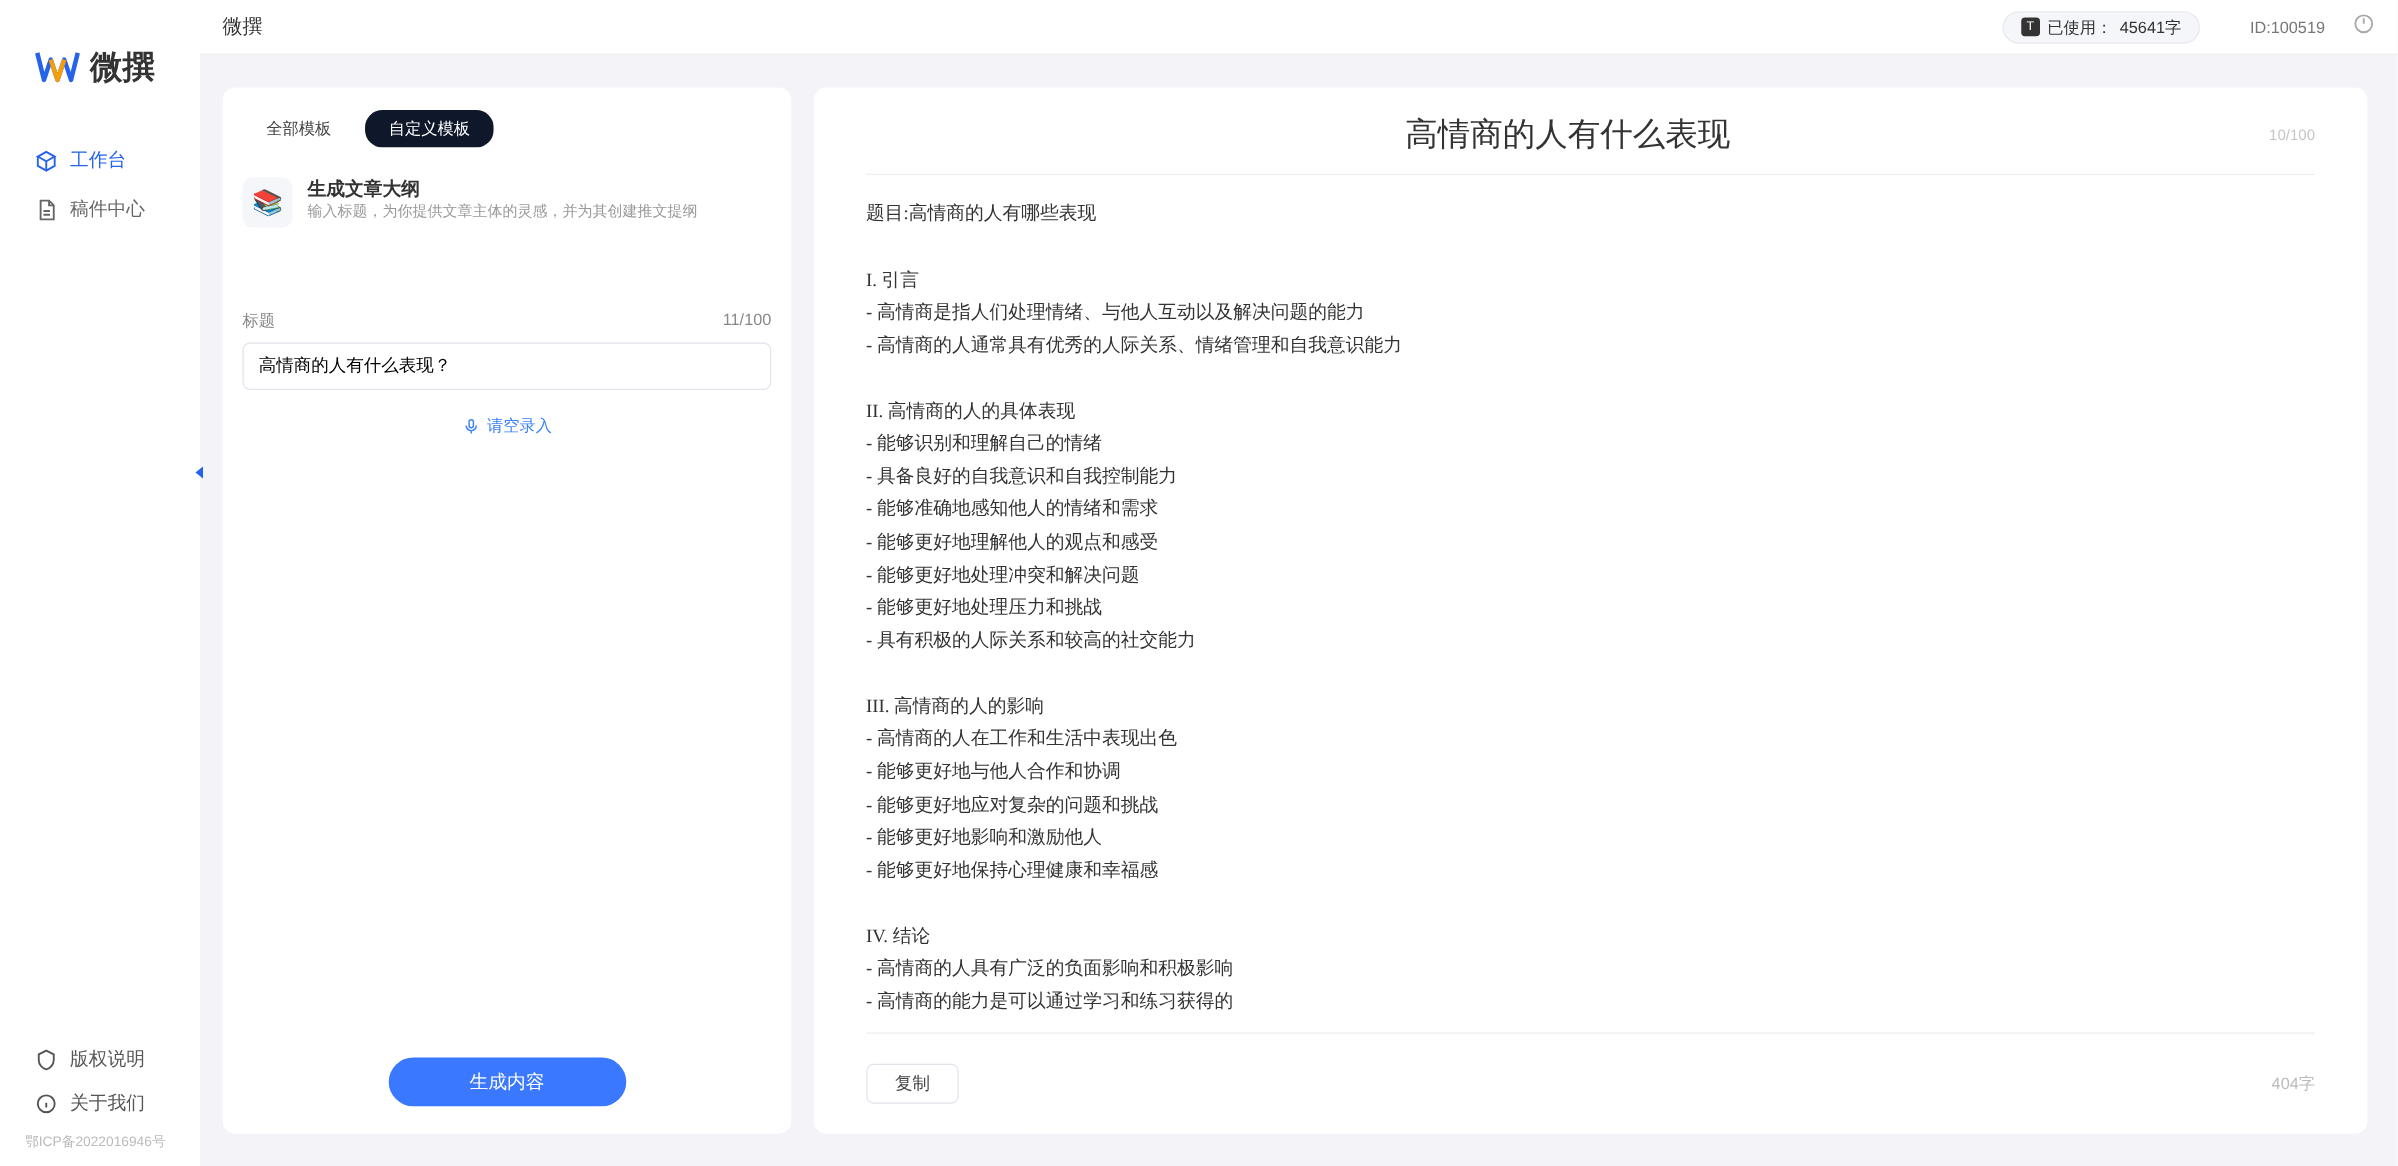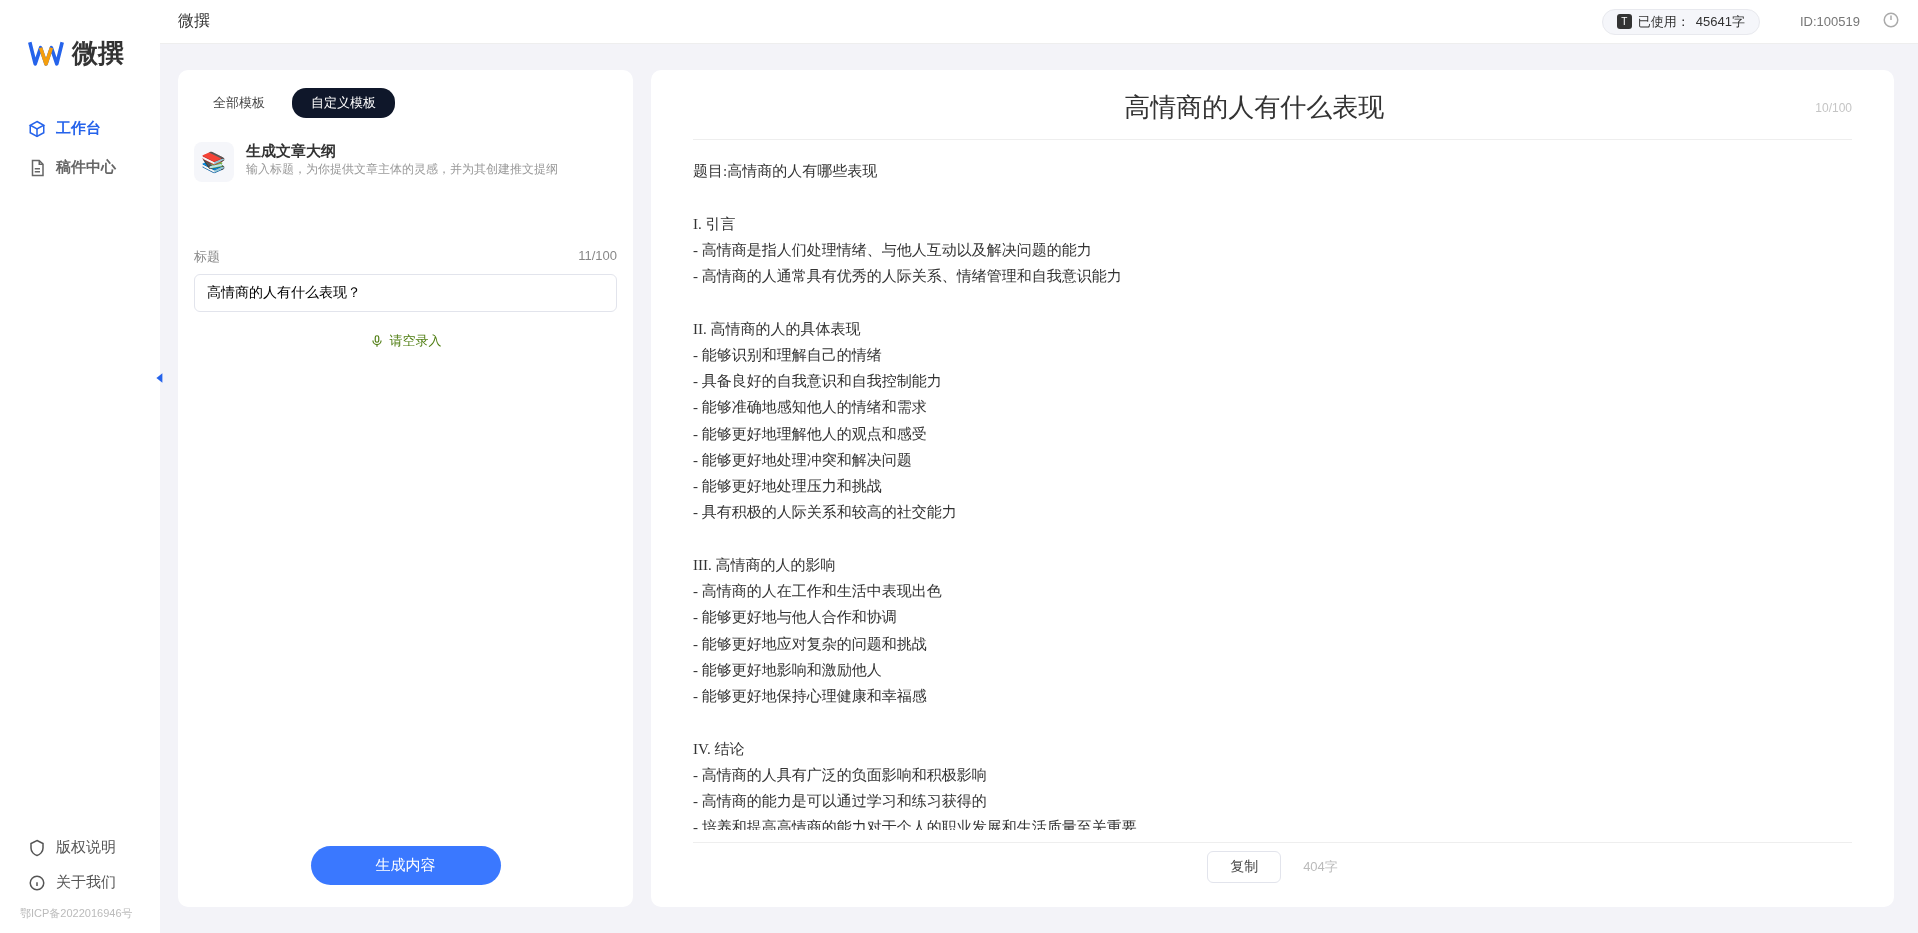--- a/index.html
+++ b/index.html
@@ -29,21 +29,20 @@
   font-weight: 700;
 }
 .logo-icon {
   width: 36px; height: 28px;
 }
 .nav { flex: 1; padding-left: 20px; }
 .nav-item {
   display: flex; align-items: center; gap: 10px;
   padding: 10px 8px; font-size: 15px; cursor: pointer;
   color: #666;
-  font-weight: bold;
 }
 .nav-item.active { color: #2563eb; }
 .nav-item svg { width: 18px; height: 18px; }
 .sidebar-footer { padding-left: 20px; }
 .footer-item {
   display: flex; align-items: center; gap: 10px;
   padding: 8px; font-size: 15px; color: #555;
   cursor: pointer;
 }
 .footer-item svg { width: 18px; height: 18px; }
@@ -91,42 +90,42 @@
 .template-desc { font-size: 12px; color: #999; margin-top: 0; }
 
 .form { margin-top: 26px; flex: 1; }
 .label-row { display: flex; justify-content: space-between; font-size: 13px; color: #888; margin-bottom: 8px; margin-top: 28px; }
 .text-input {
   width: 100%; border: 1px solid #e2e4ec; border-radius: 6px;
   padding: 10px 12px; font-size: 14px; outline: none;
 }
 .voice-btn {
   display: flex; align-items: center; justify-content: center; gap: 6px;
-  margin-top: 20px; color: #4d7c0f; font-size: 13px; cursor: pointer;
+  margin-top: 20px; color: #3b82f6; font-size: 13px; cursor: pointer;
 }
 .voice-btn svg { width: 14px; height: 14px; }
 
 .generate-btn {
   align-self: center; width: 190px; padding: 10px 0;
   background: #3a78ff; color: #fff; border: none; border-radius: 20px;
   font-size: 15px; cursor: pointer; margin-top: auto;
 }
 
 .output-header { display: flex; align-items: center; border-bottom: 1px solid #eee; padding-bottom: 14px; margin-bottom: 18px; }
 .output-title {
   flex: 1; text-align: center; font-size: 26px; font-family: "SimSun","Songti SC",serif; font-weight: 400;
 }
 .output-counter { font-size: 12px; color: #c5c5c5; }
 .output-body {
   flex: 1; overflow-y: auto; font-size: 15px; line-height: 1.75;
   color: #333; white-space: pre-line; font-family: "SimSun","Songti SC",serif;
 }
 .output-footer {
-  display: flex; justify-content: center; align-items: center; gap: 22px;
-  border-top: 1px solid #eee; padding-top: 8px; margin-top: 12px;
+  display: flex; justify-content: space-between; align-items: center; gap: 22px;
+  border-top: 1px solid #eee; padding-top: 24px; margin-top: 12px;
 }
 .copy-btn {
   border: 1px solid #e2e4ec; background: #fff; color: #444;
   padding: 6px 22px; border-radius: 6px; font-size: 14px; cursor: pointer;
 }
 .word-count { font-size: 13px; color: #bbb; }
 
 .collapse-handle {
   position: absolute; right: -8px; top: 370px;
   width: 16px; height: 16px; cursor: pointer;

